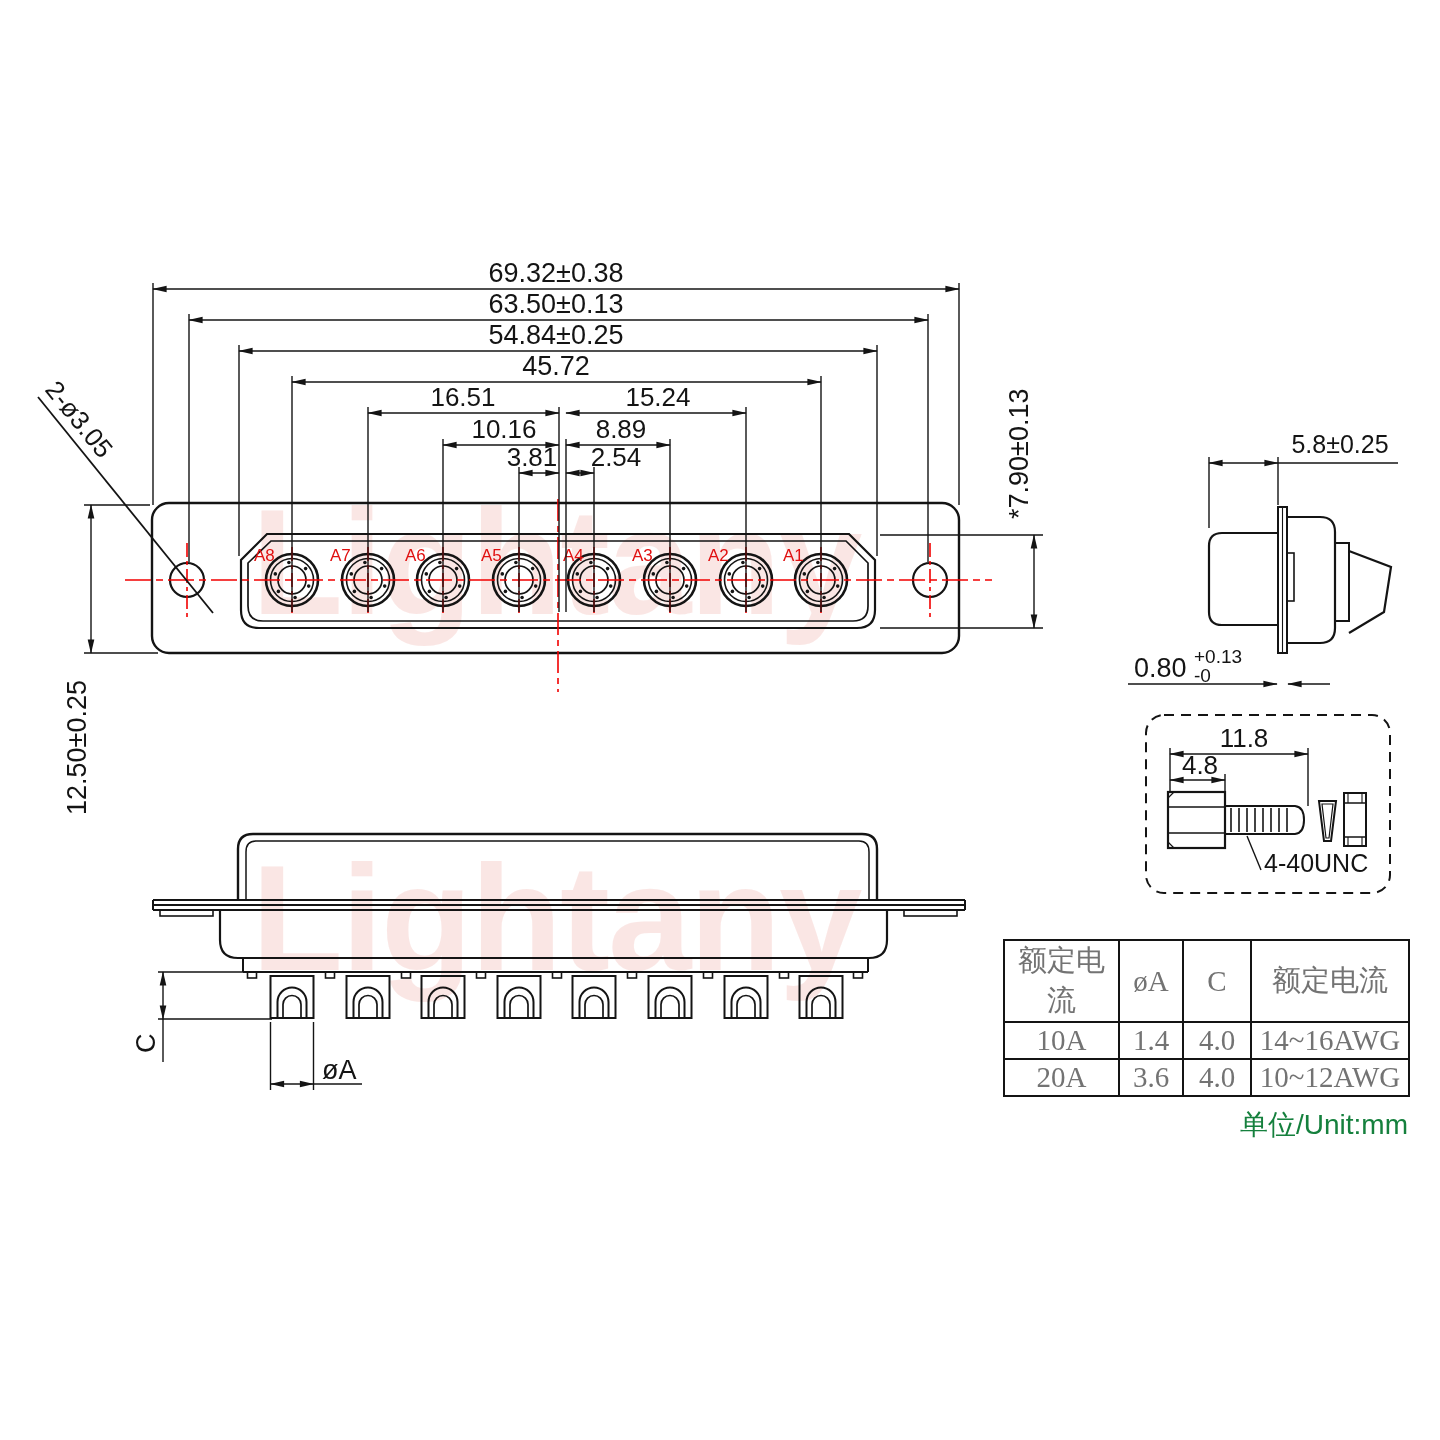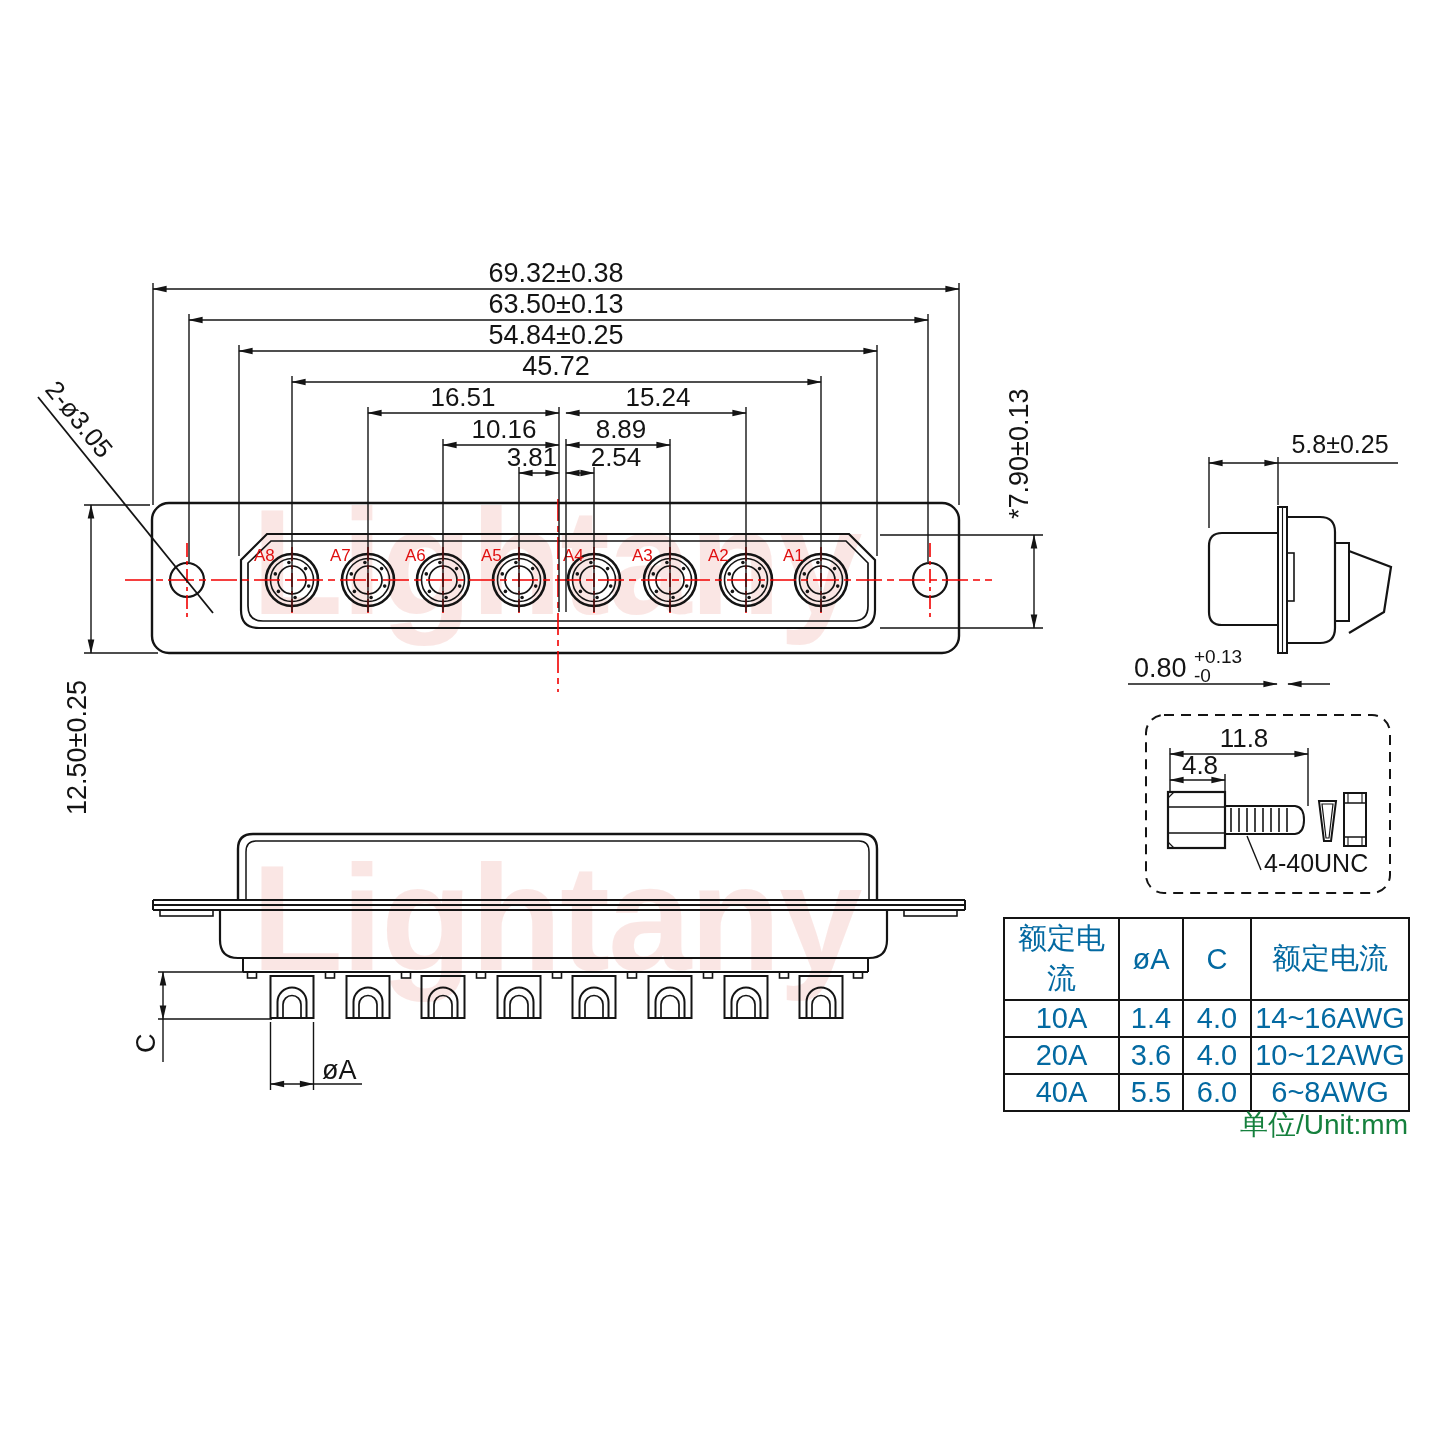--- a/index.html
+++ b/index.html
@@ -6,22 +6,22 @@
   .page{position:relative;width:1440px;height:1440px;background:#fff;overflow:hidden;
         font-family:"Liberation Sans", sans-serif;}
   .page svg{position:absolute;left:0;top:0;}
   svg text{fill:#141414;}
   .dim-t{font-size:27px;}
   .dim-s{font-size:26px;}
   .dim-side{font-size:25px;}
   .tol-sup{font-size:19px;}
   .pin-t{font-size:17px;fill:#e01010;}
   .wm{font-size:150px;font-weight:bold;fill:#f6cfcb;opacity:.5;letter-spacing:-2px;}
-  .spec{position:absolute;left:1003px;top:917px;border-collapse:collapse;
-        font-size:29px;color:#0369a1;table-layout:fixed;}
+  .spec{position:absolute;left:1003px;top:939px;border-collapse:collapse;
+        font-size:29px;color:#737373;table-layout:fixed;font-family:Liberation Serif, serif;}
   .spec th,.spec td{border:2px solid #141414;text-align:center;vertical-align:middle;
         padding:0;font-weight:normal;height:35px;}
   .spec tr.hd th{height:33px;}
   .unit-note{position:absolute;left:1158px;top:1106px;width:250px;text-align:right;
         font-size:28px;color:#15803d;}
 </style>
 </head>
 <body>
 
 <div class="page">
@@ -248,22 +248,16 @@
       <td>1.4</td>
       <td>4.0</td>
       <td>14~16AWG</td>
     </tr>
     <tr>
       <td>20A</td>
       <td>3.6</td>
       <td>4.0</td>
       <td>10~12AWG</td>
     </tr>
-    <tr>
-      <td>40A</td>
-      <td>5.5</td>
-      <td>6.0</td>
-      <td>6~8AWG</td>
-    </tr>
   </tbody>
     </table>
   <div class="unit-note">单位/Unit:mm</div>
 </div>
 
 </body></html>

